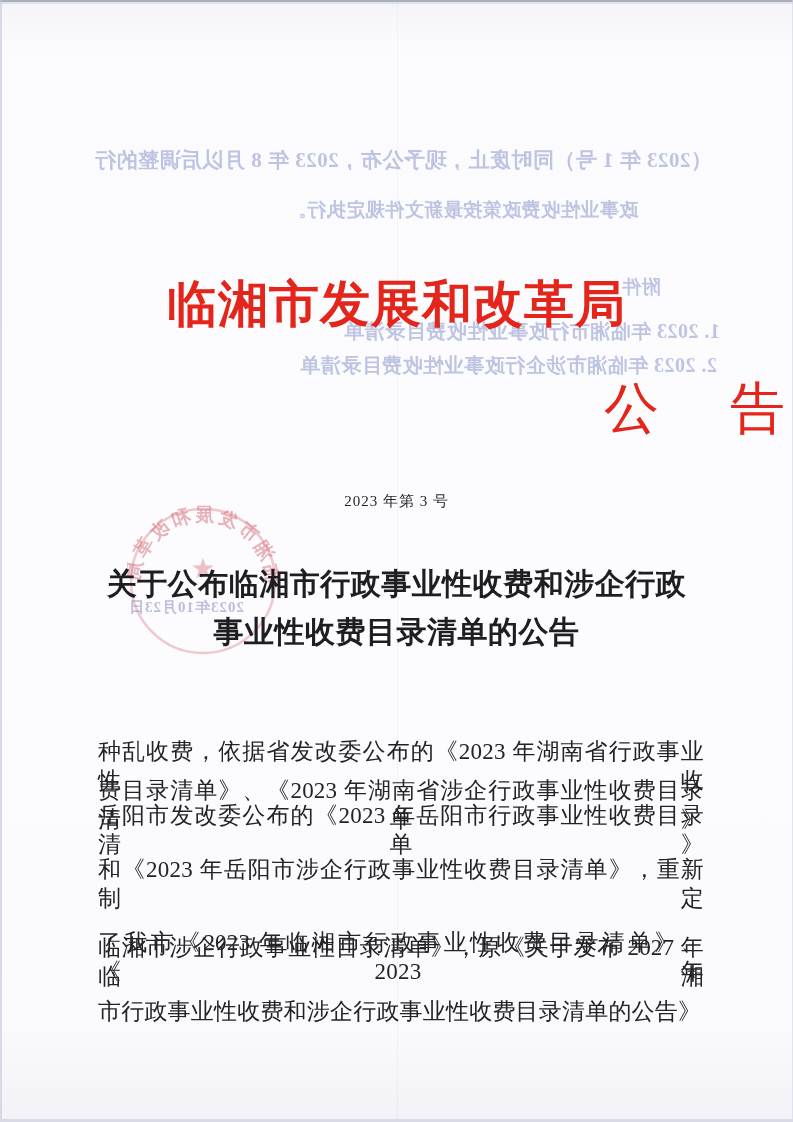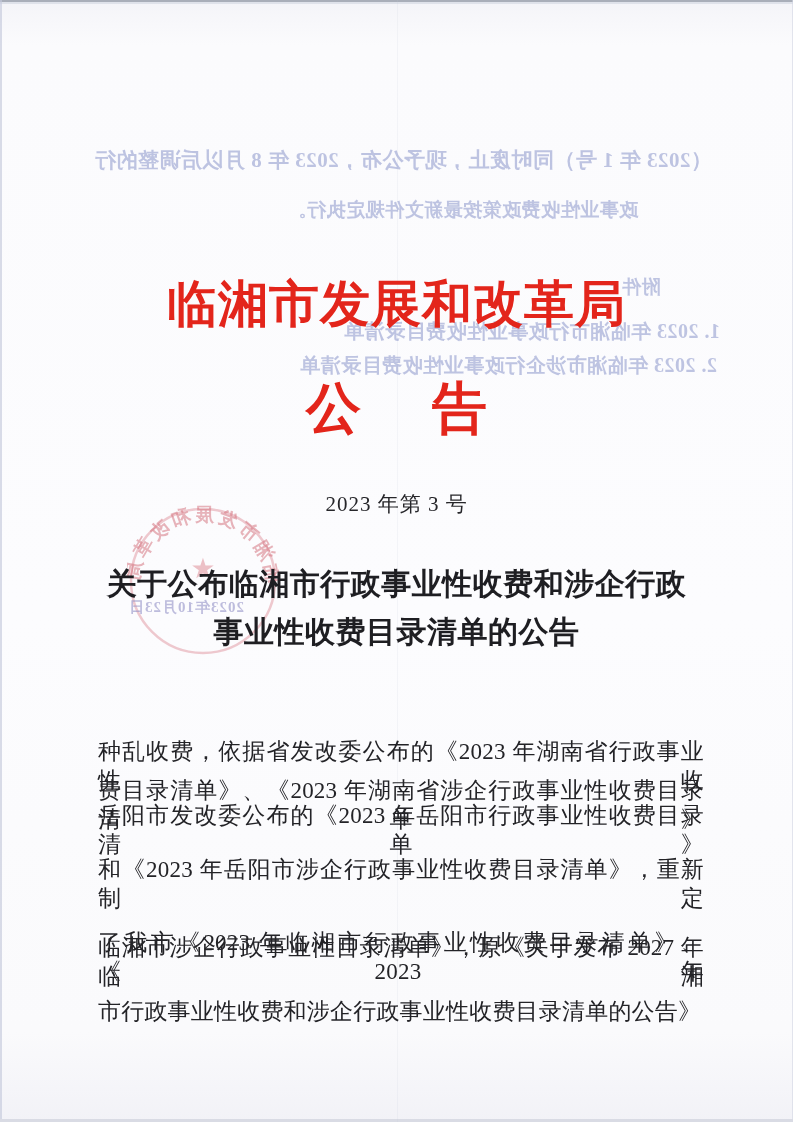--- a/index.html
+++ b/index.html
@@ -47,29 +47,29 @@
 
   
   .agency{
     position:absolute;left:0;top:279px;width:793px;
     text-align:center;
     color:#e3251b;
     font-size:50px;font-weight:bold;letter-spacing:1px;line-height:1;
   }
   .doc-type{
     position:absolute;left:0;top:381px;width:793px;
-    text-align:center;
+    text-align:right;
     color:#e3251b;
-    font-size:55px;font-weight:bold;letter-spacing:8px;line-height:1;
+    font-size:55px;font-weight:normal;letter-spacing:8px;line-height:1;
     text-indent:8px;
   }
   .issue-no{
     position:absolute;left:0;top:492px;width:793px;
     text-align:center;color:#26262a;
-    font-size:21px;letter-spacing:1px;line-height:1.2;
+    font-size:15px;letter-spacing:1px;line-height:1.2;
   }
   .doc-title{
     position:absolute;left:0;width:793px;text-align:center;
     color:#1e1e22;font-size:30px;font-weight:bold;letter-spacing:0.5px;line-height:1.3;
   }
   .doc-title.t1{top:564px;}
   .doc-title.t2{top:612px;}
 
   .body-line{
     position:absolute;left:98px;width:606px;

